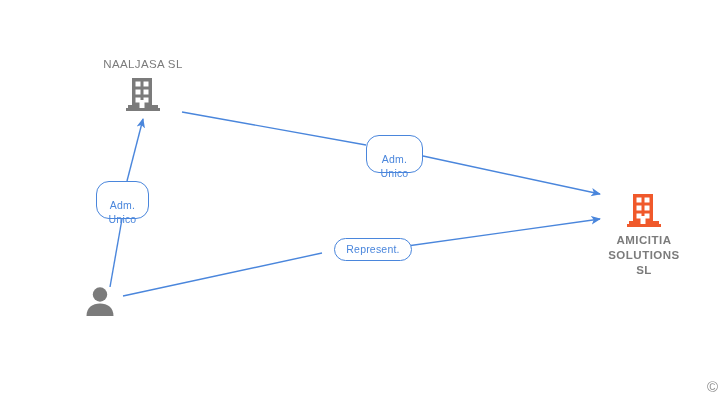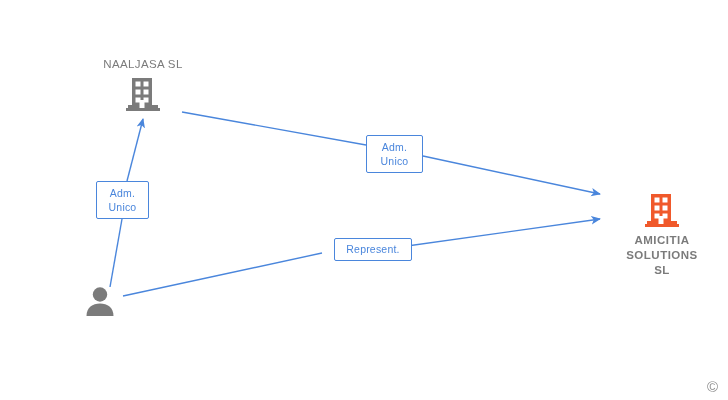--- a/index.html
+++ b/index.html
@@ -57,26 +57,26 @@
     line-height: 0;
   }
   .icon-wrap svg { display: inline-block; }
 
   
   .edge-label {
     position: absolute;
     box-sizing: border-box;
     background: #ffffff;
     border: 1.3px solid #4a86dc;
-    border-radius: 2px;
+    border-radius: 13px;
     color: #4a86dc;
     font-size: 10.5px;
     line-height: 14px;
     text-align: center;
-    padding: 4px 7px 4px 7px;
+    padding: 16px 7px 4px 7px;
     white-space: pre-line;
     letter-spacing: 0.2px;
   }
 
   
   #watermark {
     position: absolute;
     right: 10px;
     bottom: 6px;
     display: flex;
@@ -140,21 +140,21 @@
           <rect x="9.5" y="13.5" width="5" height="5"></rect>
           <rect x="17.5" y="13.5" width="5" height="5"></rect>
           <rect x="9.5" y="21.5" width="5" height="5"></rect>
           <rect x="17.5" y="21.5" width="5" height="5"></rect>
           <rect x="13.5" y="24" width="5" height="8"></rect>
         </g>
       </svg>
     </span>
   </div>
 
-  <div class="node" id="node-amicitia" style="left:662px; top:192px;">
+  <div class="node" id="node-amicitia" style="left:644px; top:192px;">
     <span class="icon-wrap">
       <svg width="34" height="38" viewBox="0 0 34 38" aria-hidden="true">
         <g fill="#f0592b">
           <rect x="6" y="2" width="20" height="30"></rect>
           <rect x="2" y="29" width="30" height="4"></rect>
           <rect x="0" y="32" width="34" height="3"></rect>
         </g>
         <g fill="#ffffff">
           <rect x="9.5" y="5.5" width="5" height="5"></rect>
           <rect x="17.5" y="5.5" width="5" height="5"></rect>

